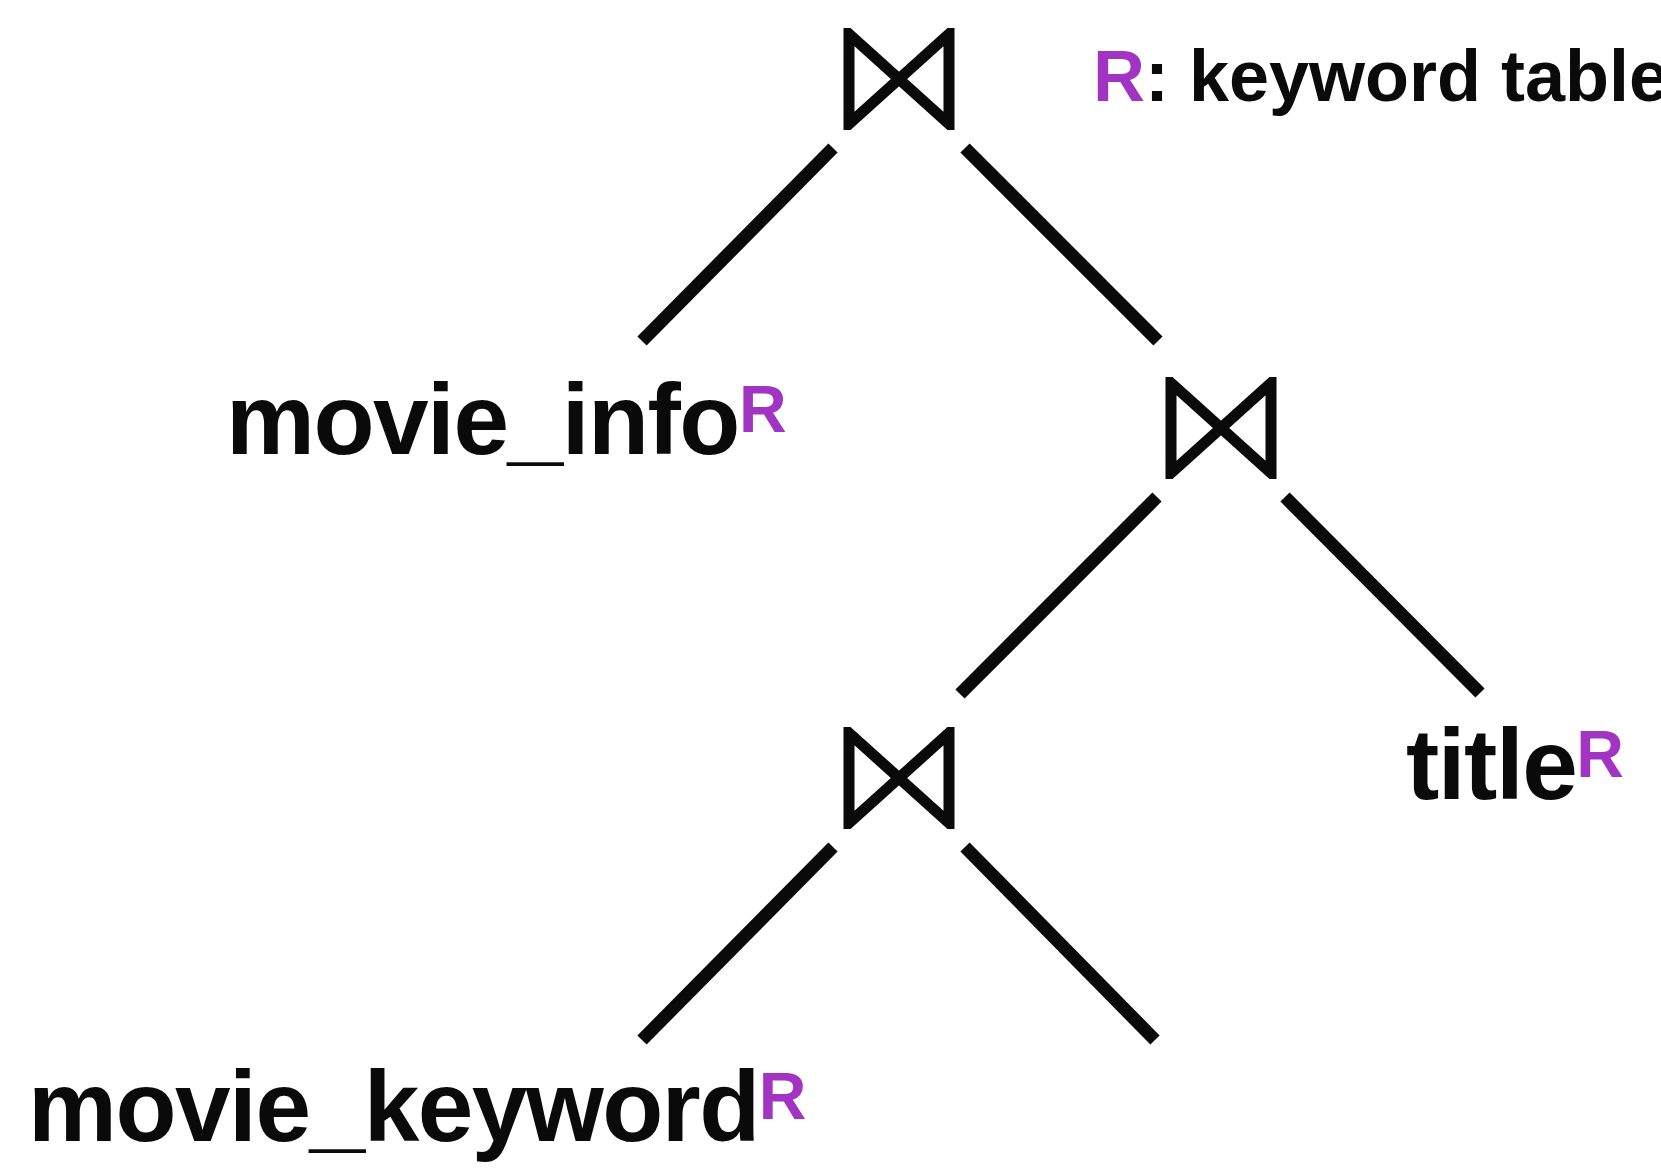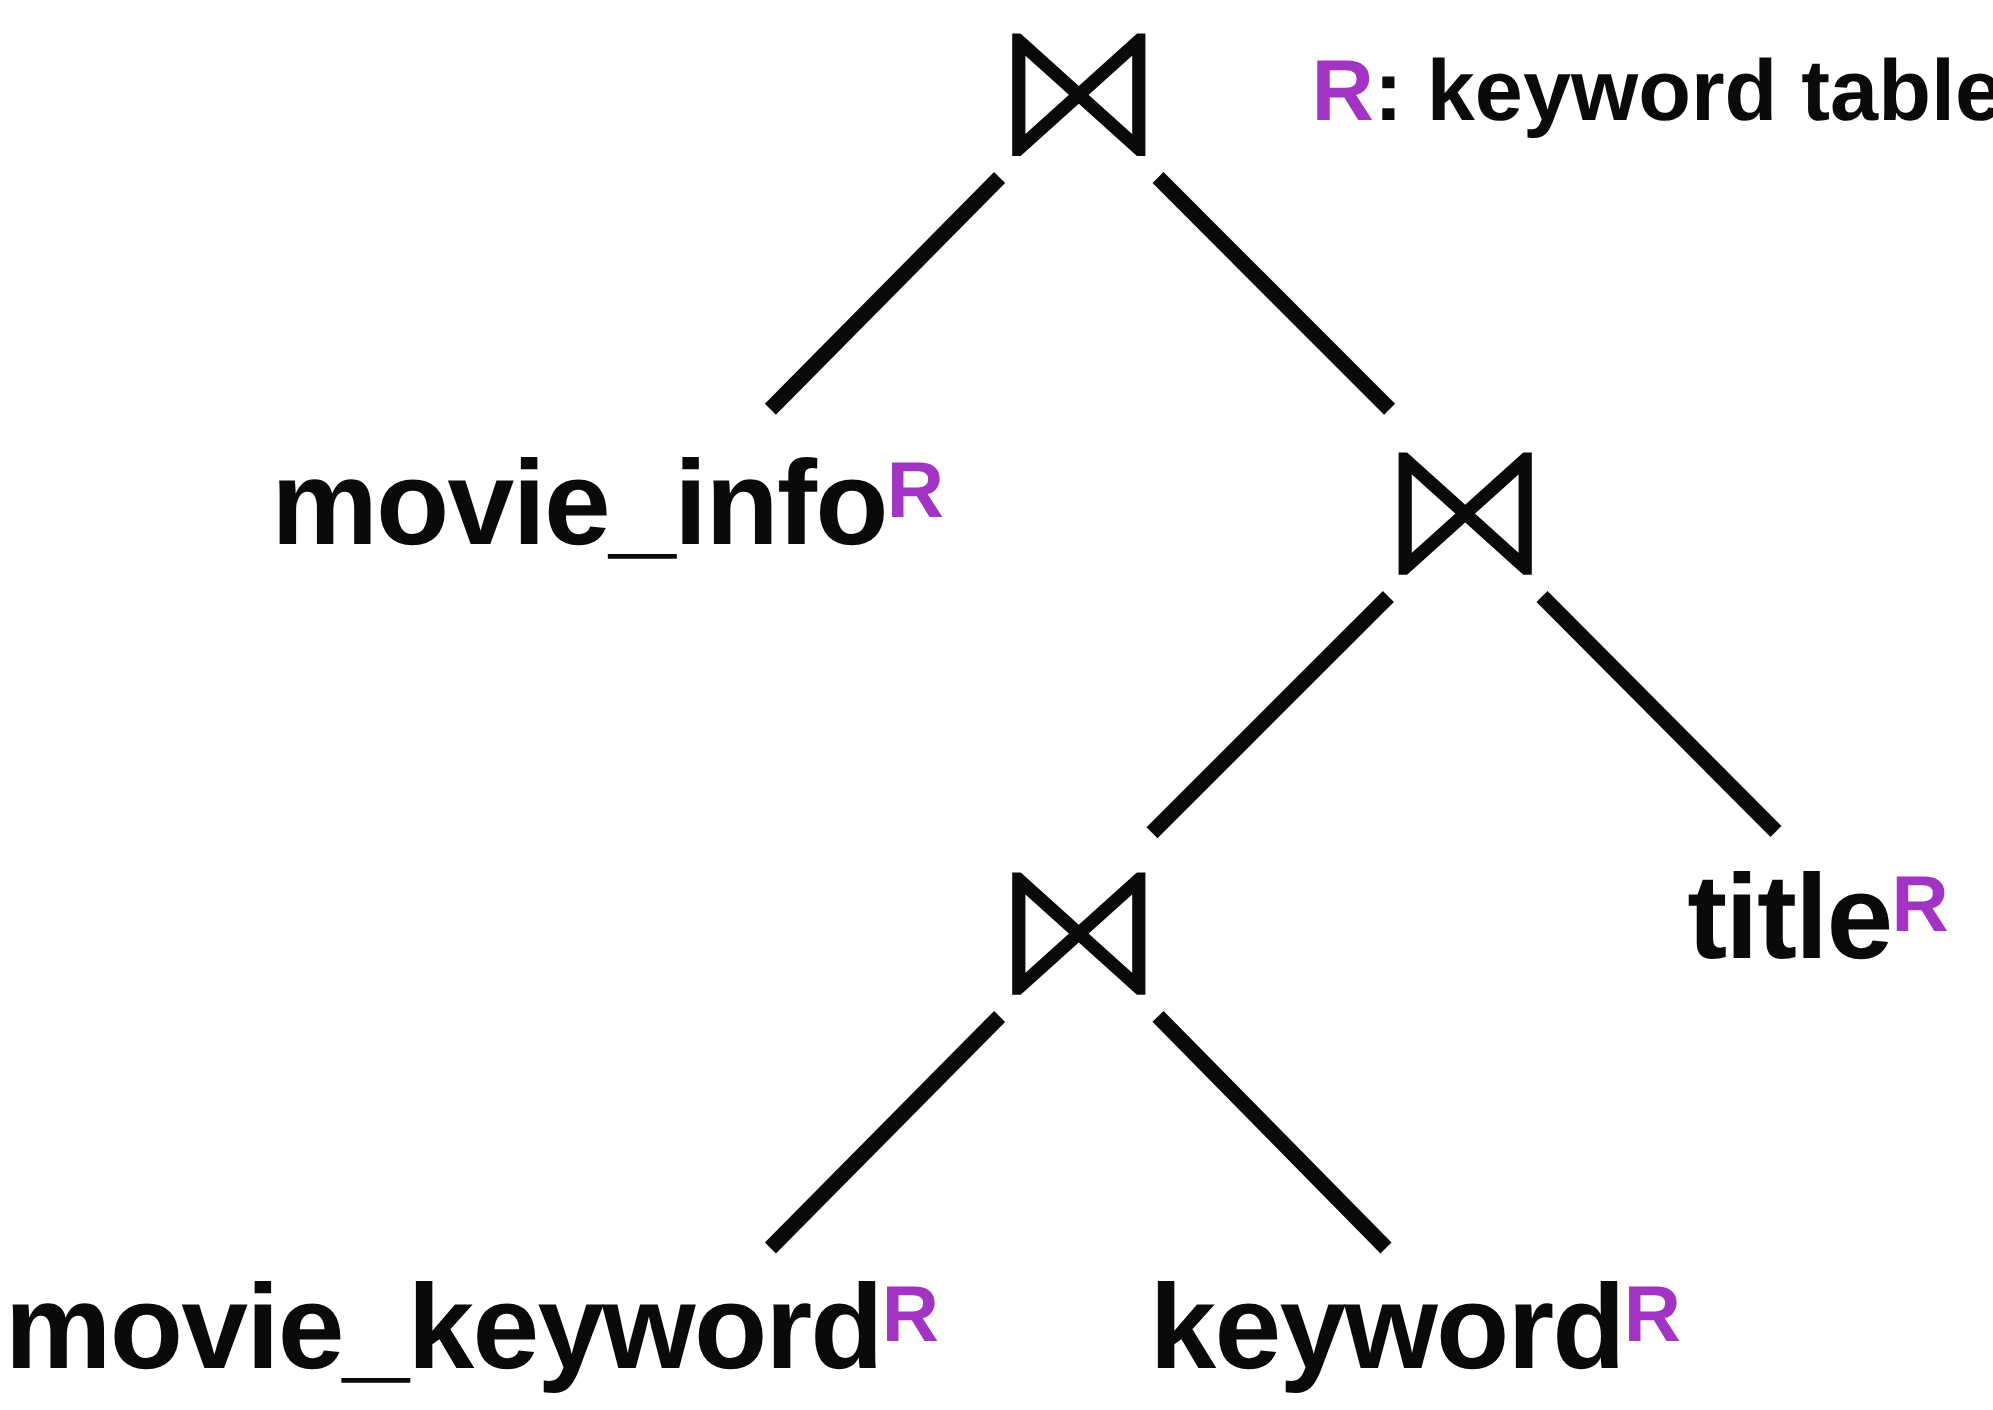--- a/index.html
+++ b/index.html
@@ -69,21 +69,21 @@
     color: #A234C4;
     font-weight: 700;
   }
   
   .join-root  { left: 843px;  top: 28px;  }
   .join-mid   { left: 1165px; top: 377px; }
   .join-lower { left: 843px;  top: 727px; }
   
   .leaf-movie-info    { left: 226px;  top: 369px;  }
   .leaf-title         { left: 1406px; top: 714px;  }
-  .leaf-movie-keyword { left: 4px;   top: 1056px; }
+  .leaf-movie-keyword { left: 28px;   top: 1056px; }
   .leaf-keyword       { left: 958px;  top: 1056px; }
 </style>
 </head>
 <body>
 
 <div class="canvas">
 
   <svg class="edges-layer" viewBox="0 0 1661 1175">
     <line x1="833" y1="148" x2="642" y2="341"></line>
     <line x1="965" y1="148" x2="1158" y2="341"></line>
@@ -114,21 +114,18 @@
   </div>
 
   <div class="leaf-label leaf-movie-info">
     <span>movie_info</span><span class="reduced-sup">R</span>
   </div>
 
   <div class="leaf-label leaf-movie-keyword">
     <span>movie_keyword</span><span class="reduced-sup">R</span>
   </div>
 
-  <div class="leaf-label leaf-keyword">
-    <span>keyword</span><span class="reduced-sup">R</span>
-  </div>
 
   <div class="legend">
     <span class="legend-marker">R</span><span>: keyword table</span>
   </div>
 
 </div>
 
 </body></html>

